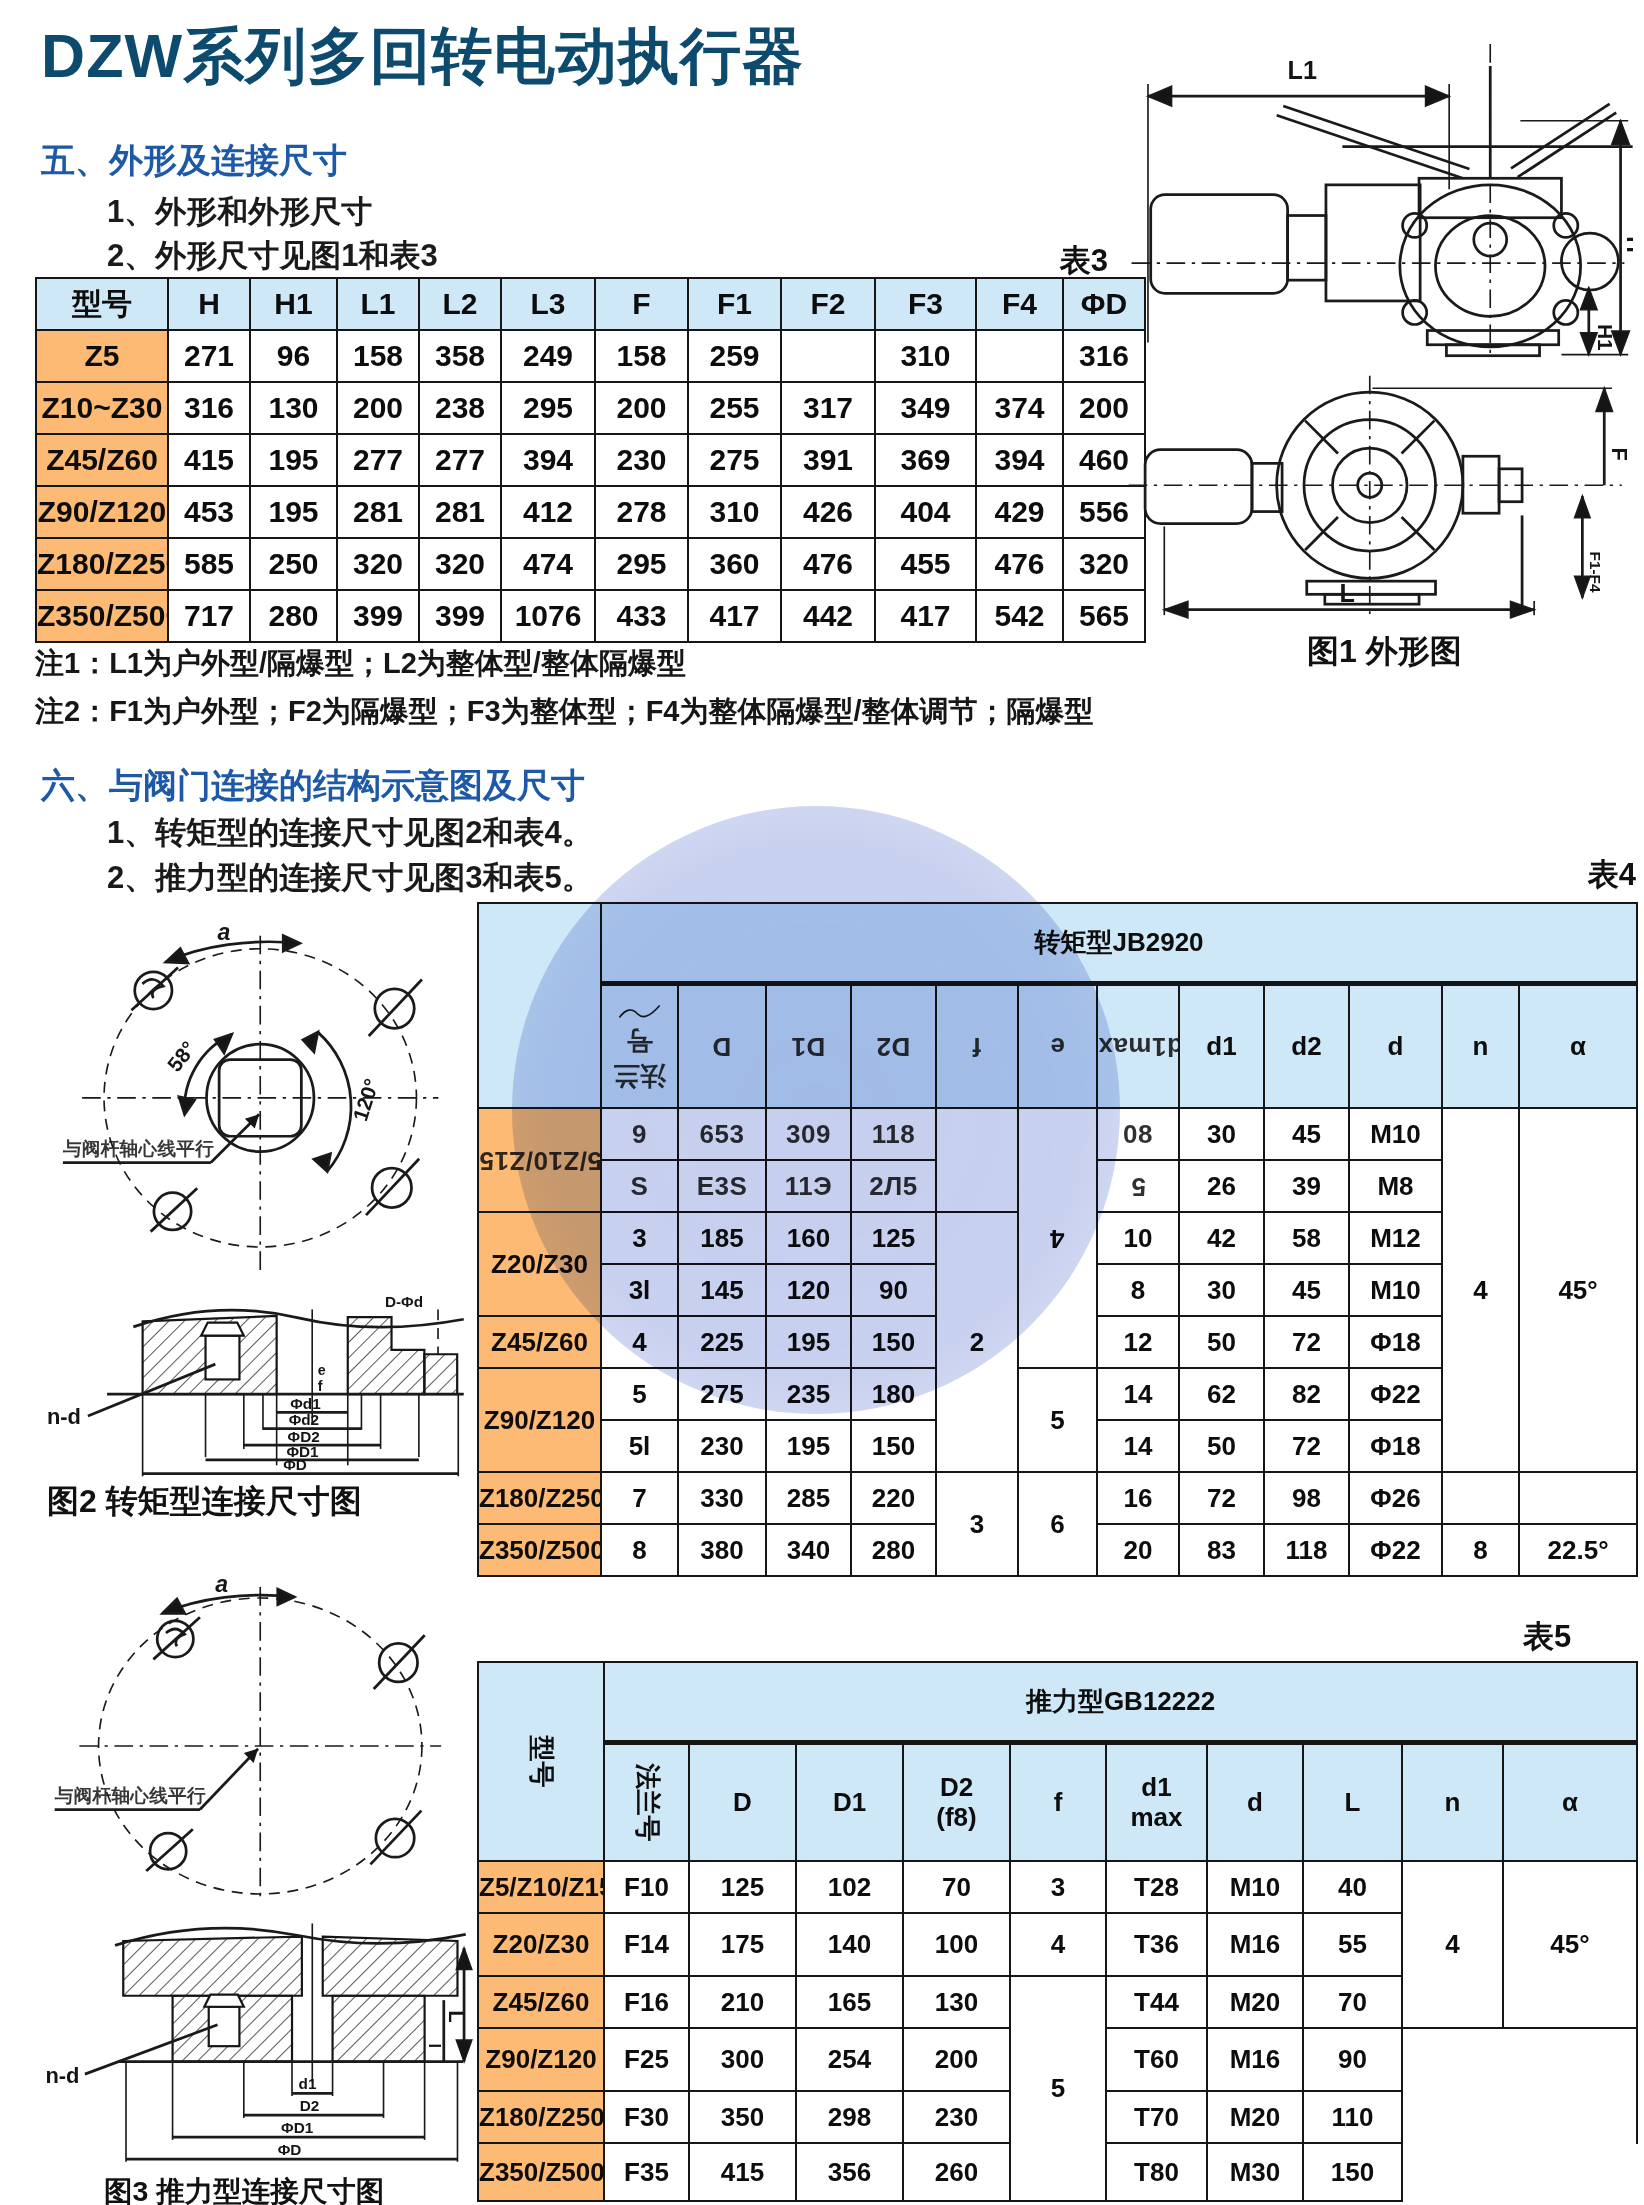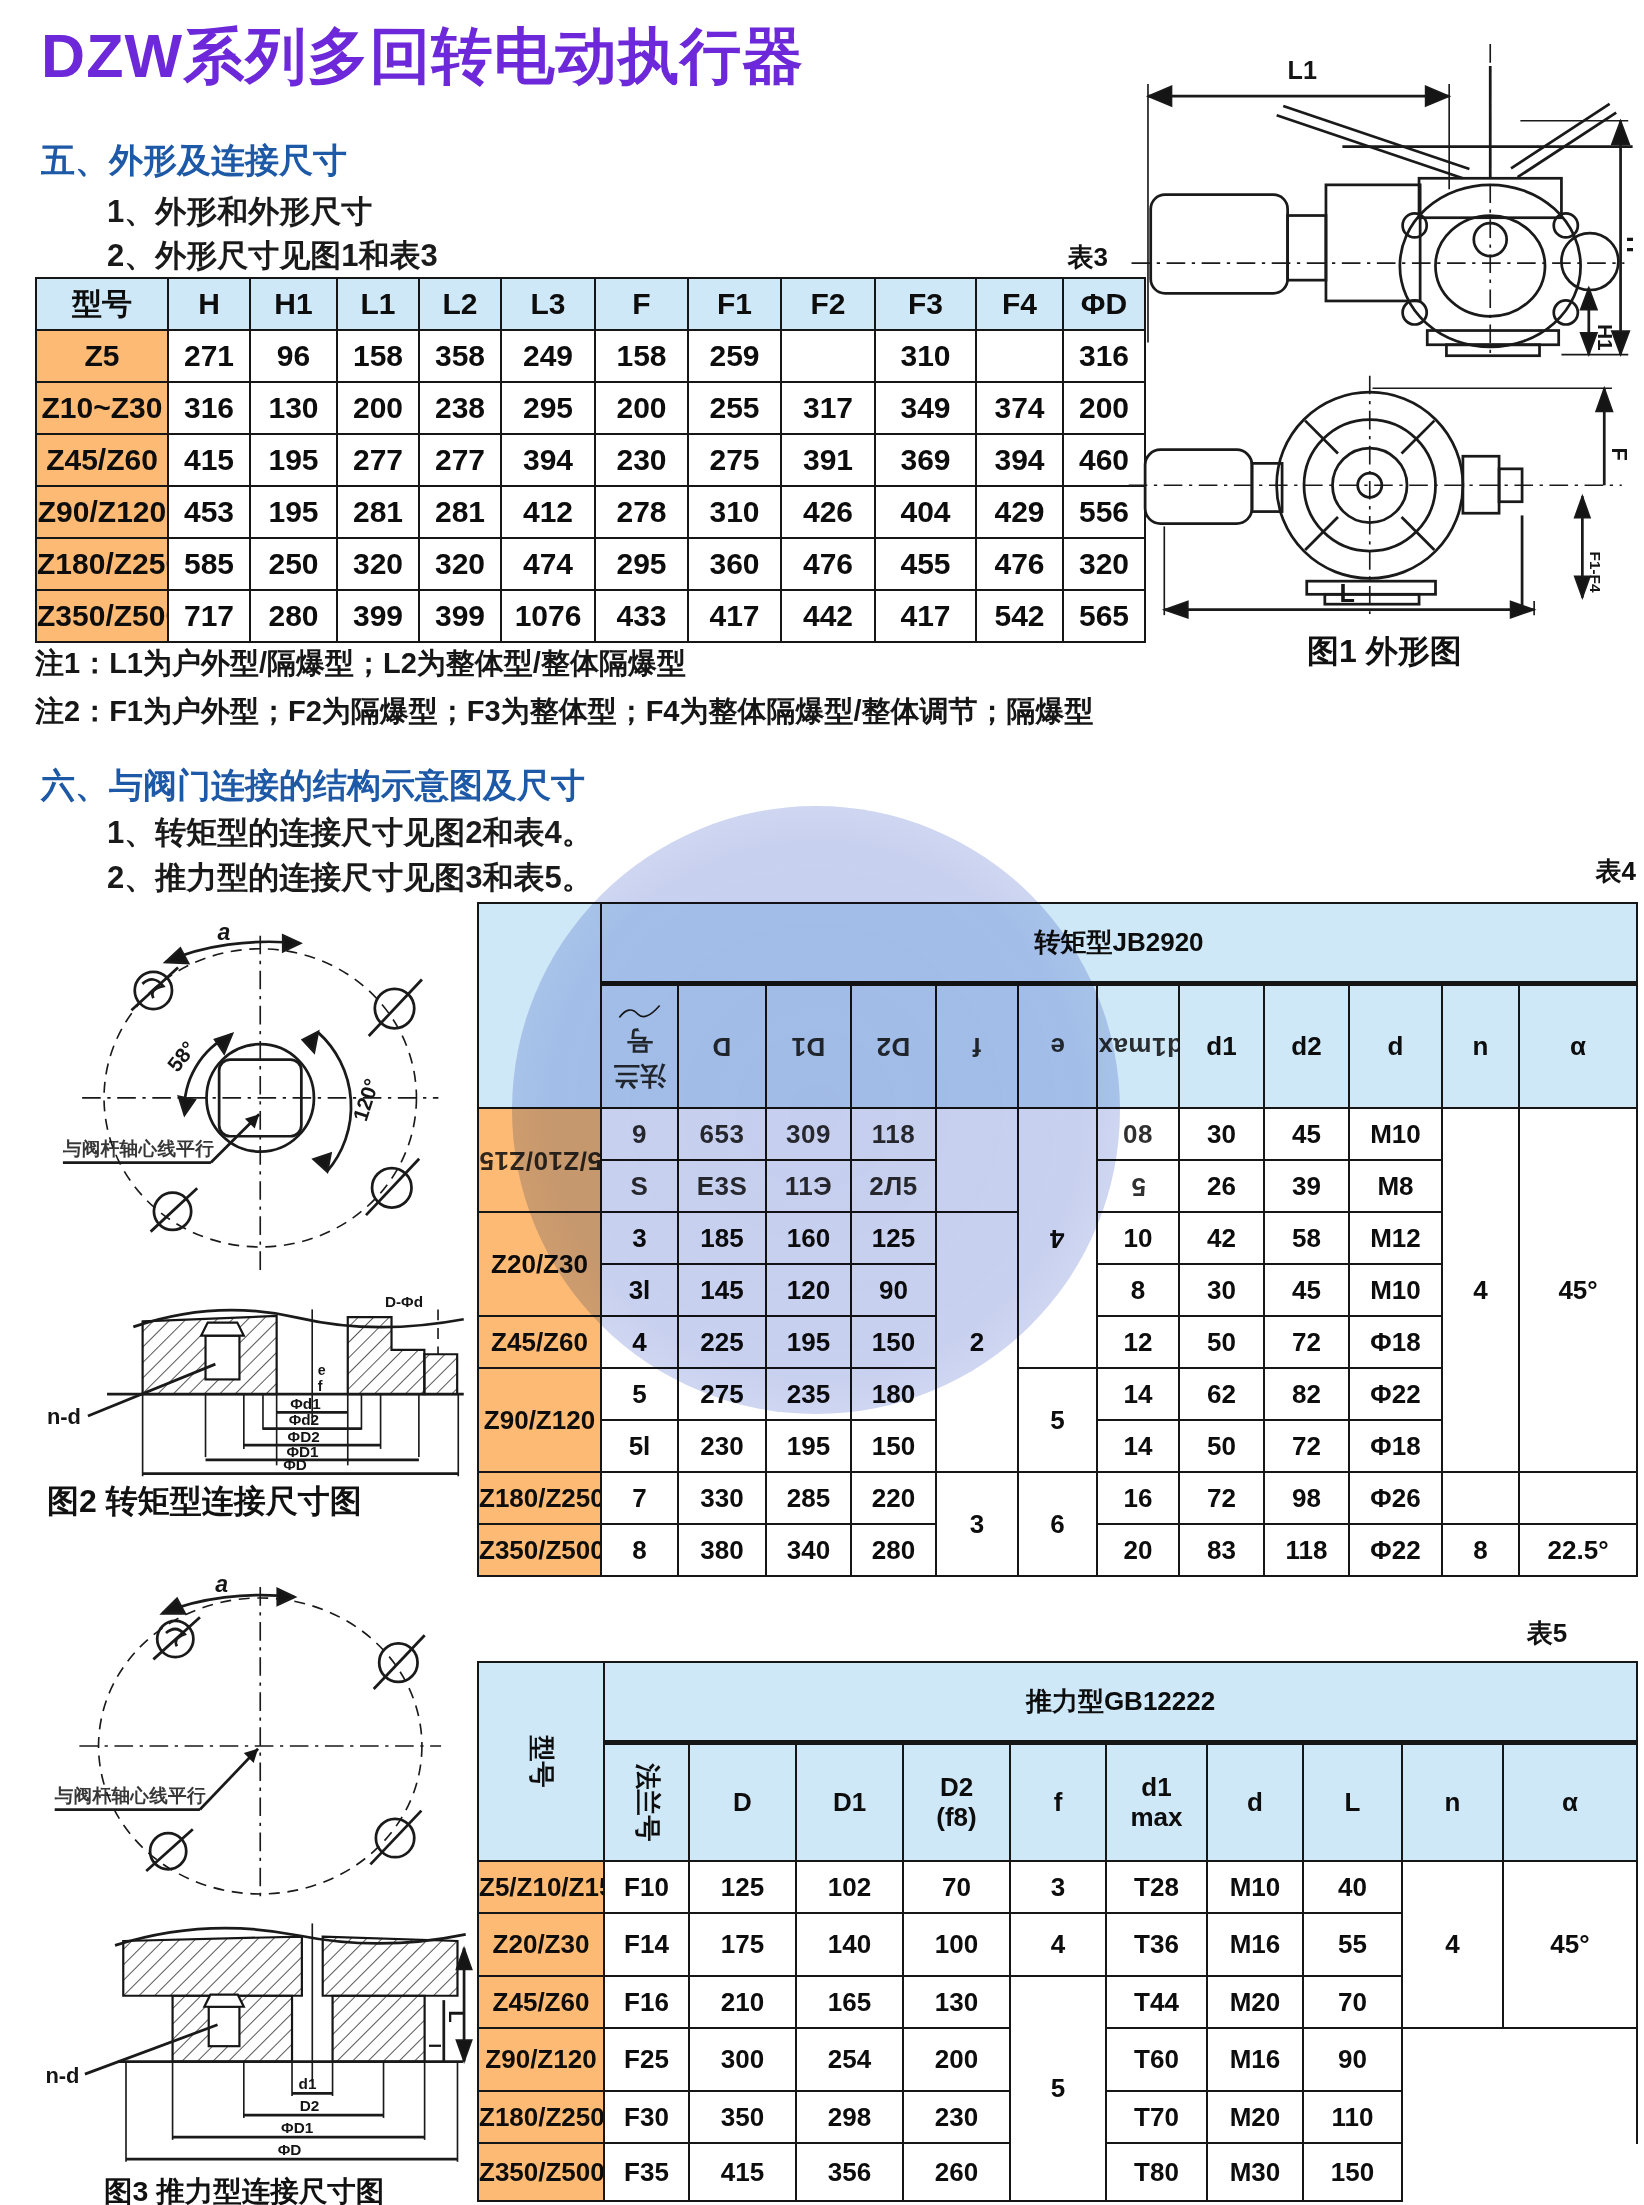--- a/index.html
+++ b/index.html
@@ -1,23 +1,23 @@
 <!DOCTYPE html>
 <html style="font-size:8.8px"><head>
 <meta charset="utf-8">
 <style>
   html,body{margin:0;padding:0;}
   body{width:1644px;height:2205px;position:relative;background:#ffffff;
        font-family:"Liberation Sans",sans-serif;color:#111;overflow:hidden;}
   .abs{position:absolute;}
-  .blue{color:#6d28d9;}
+  .blue{color:#0c4a6e;}
   .title{font-size:61px;font-weight:800;letter-spacing:1.1px;}
   .h2{font-size:34px;font-weight:800;color:#1d59a6;}
   .item{font-size:31px;font-weight:700;color:#1a1a1a;}
-  .tbl-label{font-size:26px;font-weight:800;color:#111;}
+  .tbl-label{font-size:31px;font-weight:800;color:#111;}
   .note{font-size:29px;font-weight:700;color:#161616;}
   .caption{font-size:32px;font-weight:800;color:#111;}
   table.t{position:absolute;border-collapse:collapse;table-layout:fixed;background:#fff;}
   table.t td{border:2.7px solid #161616;text-align:center;vertical-align:middle;
              font-weight:700;color:#0d0d0d;padding:0;overflow:hidden;}
   .t3 td{height:50px;font-size:30px;}
   .t45 td{font-size:26px;}
   .hd{background:#cfe8f7;}
   .mod{background:#fdba74;}
   .rowh{height:52px;}

